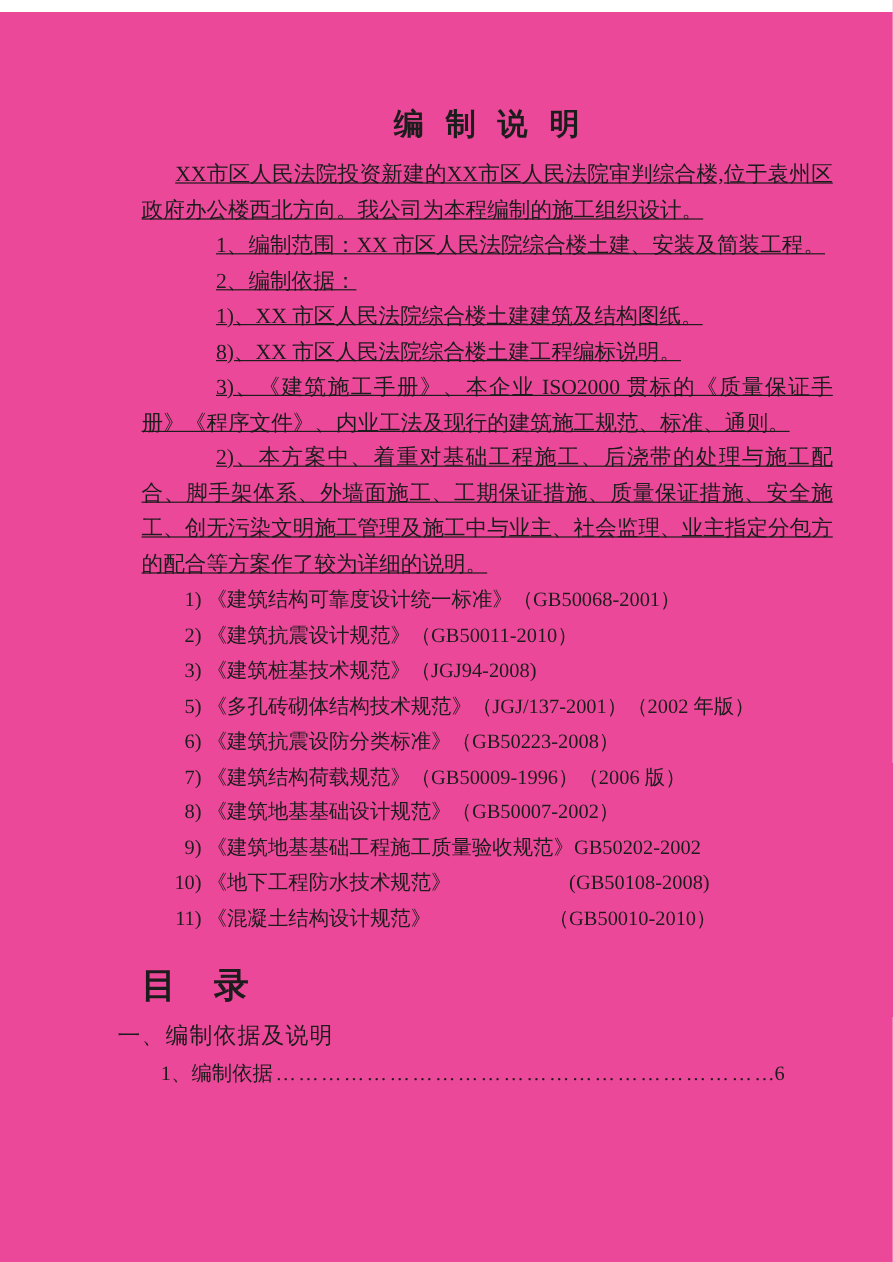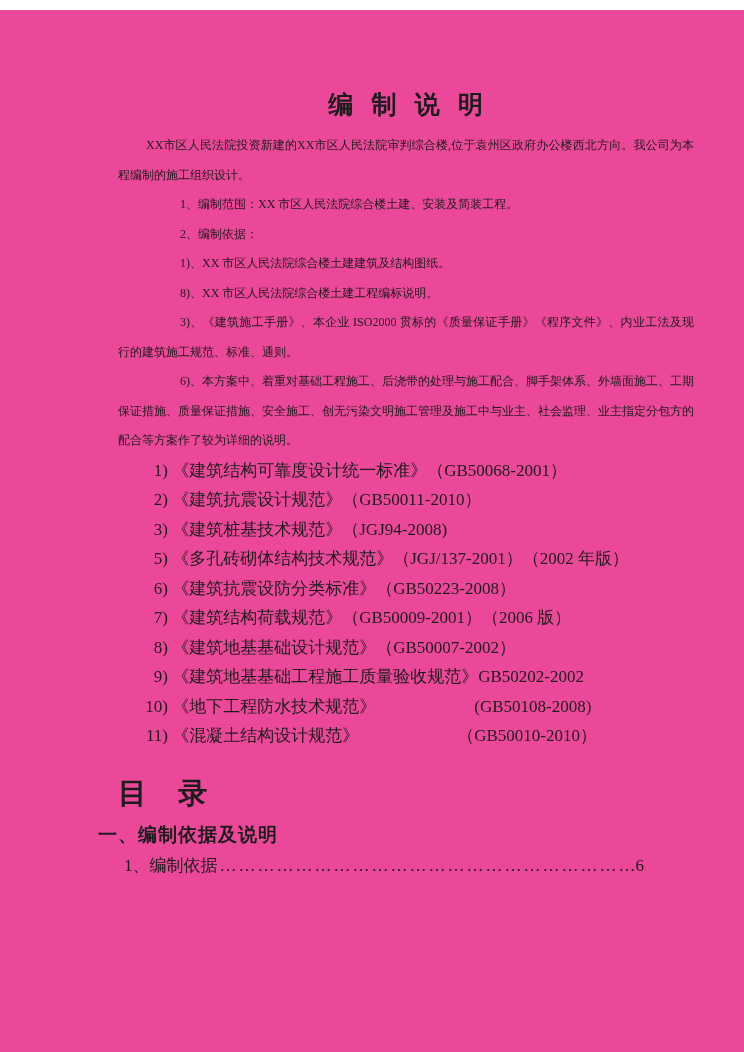--- a/index.html
+++ b/index.html
@@ -16,45 +16,45 @@
 
   .doc-title {
     margin-top:78px;
     font-size:25px; font-weight:bold;
     text-align:center;
     word-spacing:10px;
     line-height:34px;
     letter-spacing:1px;
   }
 
-  .body-text { margin-top:9px; font-size:12px; line-height:29.5px; }
+  .body-text { margin-top:9px; font-size:18px; line-height:29.5px;text-decoration:underline; }
   .body-text p { margin:0; text-align:justify; }
   p.intro  { text-indent:28px; }
   p.clause { text-indent:62px; }
 
   .standards { font-size:17px; line-height:29.5px; }
   .std-item { white-space:nowrap; }
   .std-num { display:inline-block; width:50px; text-align:right; }
   .std-code { }
   .std-code.gap { margin-left:98px; }
 
   .toc-title {
     margin-top:22px;
     font-size:29px; font-weight:bold;
     text-align:left;
     word-spacing:24px;
     line-height:40px;
   }
   .toc-h1 {
     margin-top:8px; margin-left:-20px;
-    font-size:19px; font-weight:bold;
+    font-size:19px; font-weight:normal;
     line-height:28px; letter-spacing:1px;
   }
   .toc-entry {
-    margin-top:4px; margin-left:6px;
+    margin-top:4px; margin-left:16px;
     width:520px;
     display:flex; align-items:center;
     font-size:17px; line-height:26px;
   }
   .toc-label { white-space:nowrap; }
   .toc-dots { flex:1; overflow:hidden; white-space:nowrap; letter-spacing:2px; margin:0 2px; }
   .toc-page { white-space:nowrap; }
 </style>
 </head>
 <body>
@@ -70,21 +70,21 @@
   <p class="clause">1、编制范围：XX 市区人民法院综合楼土建、安装及简装工程。</p>
 
   <p class="clause">2、编制依据：</p>
 
   <p class="clause">1)、XX 市区人民法院综合楼土建建筑及结构图纸。</p>
 
   <p class="clause">8)、XX 市区人民法院综合楼土建工程编标说明。</p>
 
   <p class="clause">3)、《建筑施工手册》、本企业 ISO2000 贯标的《质量保证手册》《程序文件》、内业工法及现行的建筑施工规范、标准、通则。</p>
 
-  <p class="clause">6)、本方案中、着重对基础工程施工、后浇带的处理与施工配合、脚手架体系、外墙面施工、工期保证措施、质量保证措施、安全施工、创无污染文明施工管理及施工中与业主、社会监理、业主指定分包方的配合等方案作了较为详细的说明。</p>
+  <p class="clause">2)、本方案中、着重对基础工程施工、后浇带的处理与施工配合、脚手架体系、外墙面施工、工期保证措施、质量保证措施、安全施工、创无污染文明施工管理及施工中与业主、社会监理、业主指定分包方的配合等方案作了较为详细的说明。</p>
 
 </div>
     </div>
 
     <div class="standards" id="standards">
   <div class="std-item">
     <span class="std-num">1)</span>
     <span class="std-name">《建筑结构可靠度设计统一标准》</span><span class="std-code">（GB50068-2001）</span>
   </div>
 
@@ -104,21 +104,21 @@
     <span class="std-name">《多孔砖砌体结构技术规范》</span><span class="std-code">（JGJ/137-2001）（2002 年版）</span>
   </div>
 
   <div class="std-item">
     <span class="std-num">6)</span>
     <span class="std-name">《建筑抗震设防分类标准》</span><span class="std-code">（GB50223-2008）</span>
   </div>
 
   <div class="std-item">
     <span class="std-num">7)</span>
-    <span class="std-name">《建筑结构荷载规范》</span><span class="std-code">（GB50009-2001）（2006 版）</span>
+    <span class="std-name">《建筑结构荷载规范》</span><span class="std-code">（GB50009-1996）（2006 版）</span>
   </div>
 
   <div class="std-item">
     <span class="std-num">8)</span>
     <span class="std-name">《建筑地基基础设计规范》</span><span class="std-code">（GB50007-2002）</span>
   </div>
 
   <div class="std-item">
     <span class="std-num">9)</span>
     <span class="std-name">《建筑地基基础工程施工质量验收规范》</span><span class="std-code">GB50202-2002</span>

